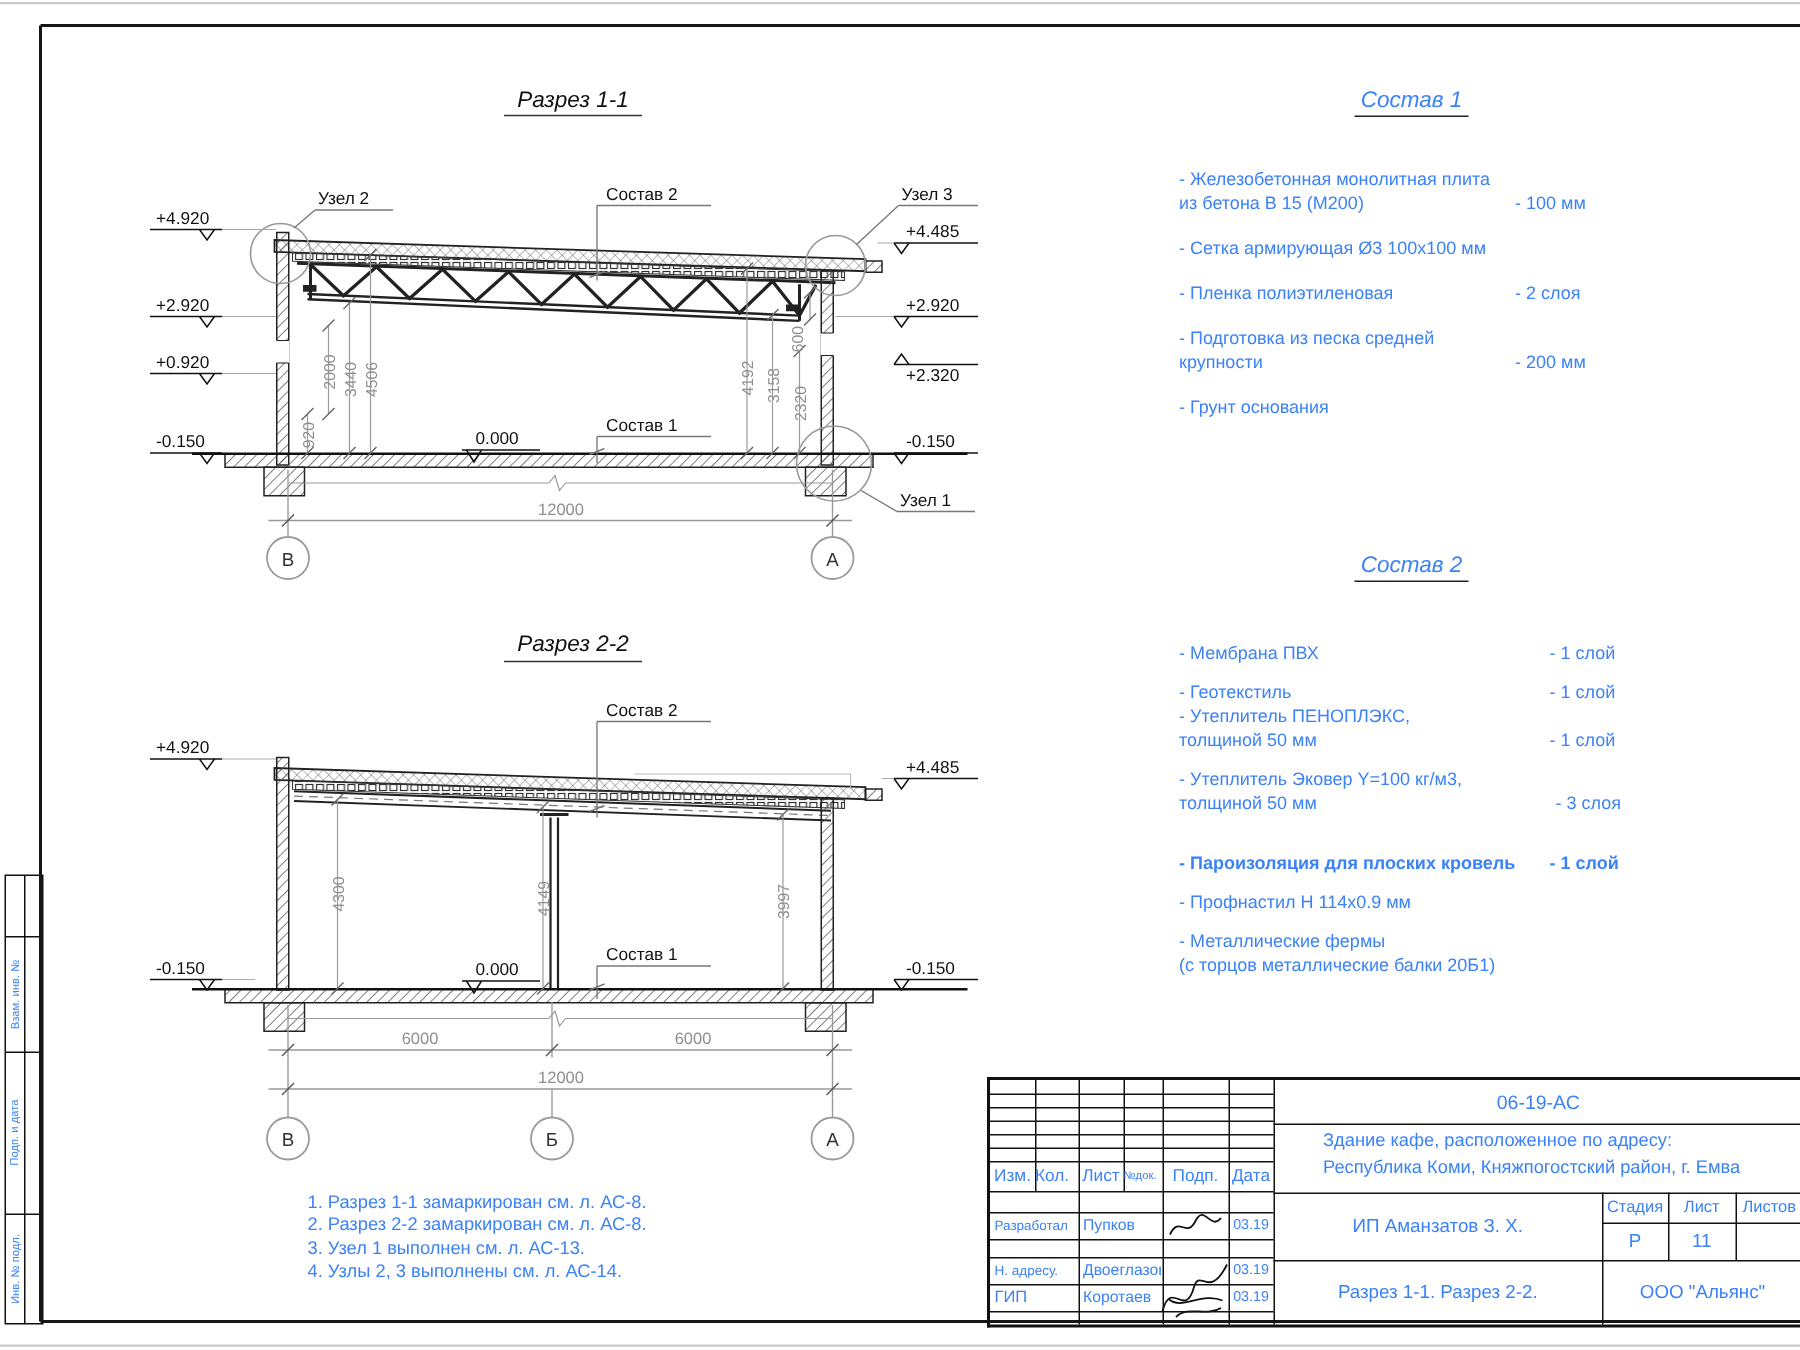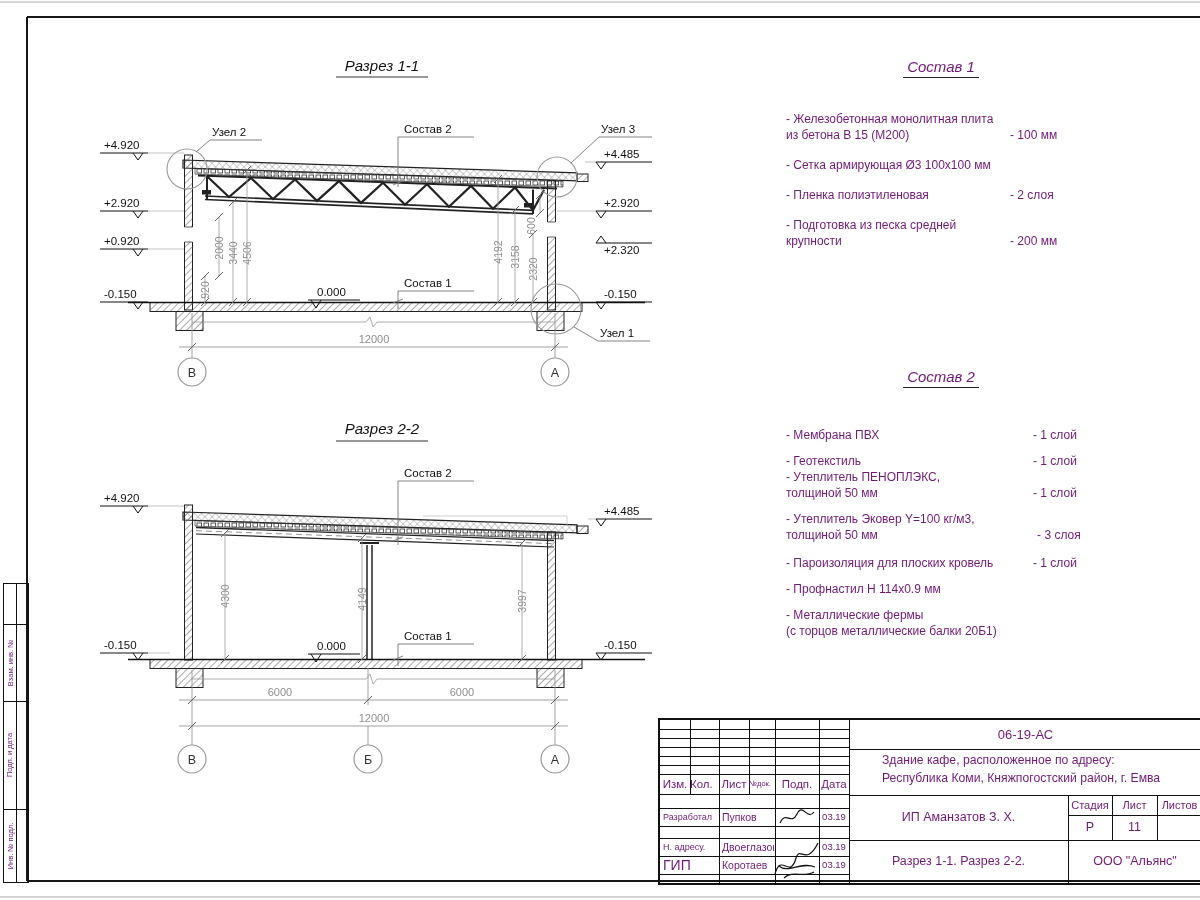--- a/index.html
+++ b/index.html
@@ -1,17 +1,17 @@
 <!DOCTYPE html>
 <html><head>
 <meta charset="utf-8">
 <style>
   html,body{margin:0;padding:0;background:#fff;}
   #page{position:relative;width:1200px;height:900px;background:#ffffff;overflow:hidden;
-        font-family:"Liberation Sans",sans-serif;color:#701a75;}
+        font-family:"Liberation Sans",sans-serif;color:#3b82f6;}
   .abs{position:absolute;}
   svg text{font-family:"Liberation Sans",sans-serif;}
 
   
   .sostav{position:absolute;width:310px;}
   .sostav-title{font-size:15px;font-style:italic;text-align:center;}
   .sostav-title span{border-bottom:1px solid #222;padding:0 4px 2px 4px;}
   .sostav-items{margin-top:0;}
   .s-item{display:flex;align-items:flex-end;font-size:12px;line-height:16px;}
   .s-item .nm{white-space:pre-line;}
@@ -370,20 +370,24 @@
     </div>
     <div class="s-item" style="margin-bottom:14px;">
       <div class="nm" style="width:224px;">- Пленка полиэтиленовая</div>
       <div class="vl2" style="width:68px;">-  2 слоя</div>
     </div>
     <div class="s-item" style="margin-bottom:14px;">
       <div class="nm" style="width:224px;">- Подготовка из песка средней
 крупности</div>
       <div class="vl2" style="width:68px;">- 200 мм</div>
     </div>
+    <div class="s-item">
+      <div class="nm" style="width:224px;">- Грунт основания</div>
+      <div class="vl2" style="width:68px;"></div>
+    </div>
   </div>
 </div>
 
 <div class="sostav" style="left:786px;top:368px;">
   <div class="sostav-title">
     <span>Состав 2</span>
   </div>
   <div class="sostav-items" style="margin-top:42px;">
     <div class="s-item" style="margin-bottom:10px;">
       <div class="nm" style="width:247px;">- Мембрана ПВХ</div>
@@ -391,41 +395,47 @@
     </div>
     <div class="s-item" style="">
       <div class="nm" style="width:247px;">- Геотекстиль</div>
       <div class="vl2" style="width:63px;">- 1 слой</div>
     </div>
     <div class="s-item" style="margin-bottom:10px;">
       <div class="nm" style="width:247px;">- Утеплитель ПЕНОПЛЭКС,
 толщиной 50 мм</div>
       <div class="vl2" style="width:63px;">- 1 слой</div>
     </div>
-    <div class="s-item" style="margin-bottom:12px;gap:20px;">
+    <div class="s-item" style="margin-bottom:24px;gap:20px;">
       <div class="nm" style="width:247px;">- Утеплитель Эковер Y=100 кг/м3,
 толщиной 50 мм</div>
       <div class="vl2" style="width:63px;">- 3 слоя</div>
     </div>
-    <div class="s-item" style="margin-bottom:10px;">
+    <div class="s-item" style="margin-bottom:10px;font-weight:bold;">
       <div class="nm" style="width:247px;">- Пароизоляция для плоских кровель</div>
       <div class="vl2" style="width:63px;">- 1 слой</div>
     </div>
     <div class="s-item" style="margin-bottom:10px;">
       <div class="nm" style="width:247px;">- Профнастил Н 114x0.9 мм</div>
       <div class="vl2" style="width:63px;"></div>
     </div>
     <div class="s-item">
       <div class="nm" style="width:247px;">- Металлические фермы
 (с торцов металлические балки 20Б1)</div>
       <div class="vl2" style="width:63px;"></div>
     </div>
   </div>
 </div>
 
+<div id="notes">
+  <div>1. Разрез 1-1 замаркирован см. л. АС-8.</div>
+  <div>2. Разрез 2-2 замаркирован см. л. АС-8.</div>
+  <div>3. Узел 1 выполнен см. л. АС-13.</div>
+  <div>4. Узлы 2, 3 выполнены см. л. АС-14.</div>
+</div>
 
 <div id="titleblock">
 
   <div class="vl" style="left:189px;top:0;height:163px;"></div>
   <div class="vl" style="left:408px;top:75px;height:88px;"></div>
   <div class="vl" style="left:452px;top:75px;height:45px;"></div>
   <div class="vl" style="left:497px;top:75px;height:45px;"></div>
   <div class="hl" style="left:189px;top:29px;width:353px;"></div>
   <div class="hl" style="left:189px;top:75px;width:353px;"></div>
   <div class="hl" style="left:408px;top:95px;width:134px;"></div>
@@ -454,21 +464,21 @@
   <div class="tbt" style="left:89px;top:54px;width:26px;height:20px;line-height:20px;text-align:left;font-size:7.5px;">№док.</div>
   <div class="tbt" style="left:115px;top:54px;width:44px;height:20px;line-height:20px;text-align:center;font-size:11.5px;">Подп.</div>
   <div class="tbt" style="left:159px;top:54px;width:30px;height:20px;line-height:20px;text-align:center;font-size:11.5px;">Дата</div>
 
   <div class="tbt" style="left:3px;top:88px;width:55px;height:18px;line-height:18px;font-size:9px;">Разработал</div>
   <div class="tbt" style="left:62px;top:88px;width:52px;height:18px;line-height:18px;font-size:10.5px;">Пупков</div>
   <div class="tbt" style="left:159px;top:88px;width:30px;height:18px;line-height:18px;text-align:center;font-size:9.5px;">03.19</div>
   <div class="tbt" style="left:3px;top:118px;width:55px;height:18px;line-height:18px;font-size:9px;">Н. адресу.</div>
   <div class="tbt" style="left:62px;top:118px;width:52px;height:18px;line-height:18px;font-size:10.5px;">Двоеглазов</div>
   <div class="tbt" style="left:159px;top:118px;width:30px;height:18px;line-height:18px;text-align:center;font-size:9.5px;">03.19</div>
-  <div class="tbt" style="left:3px;top:136px;width:55px;height:18px;line-height:18px;font-size:14px;">ГИП</div>
+  <div class="tbt" style="left:3px;top:136px;width:55px;height:18px;line-height:18px;font-size:11px;">ГИП</div>
   <div class="tbt" style="left:62px;top:136px;width:52px;height:18px;line-height:18px;font-size:10.5px;">Коротаев</div>
   <div class="tbt" style="left:159px;top:136px;width:30px;height:18px;line-height:18px;text-align:center;font-size:9.5px;">03.19</div>
 
   <svg class="abs" style="left:117px;top:86px;" width="40" height="22">
     <path d="M3,17 C9,4 14,20 20,8 S30,15 37,6" stroke="#111" stroke-width="1.2" fill="none"></path>
   </svg>
   <svg class="abs" style="left:110px;top:116px;" width="52" height="46">
     <path d="M5,38 C11,16 20,44 26,22 C30,9 36,31 48,7 M9,30 C18,38 31,25 45,31 M14,42 C22,34 34,42 44,36" stroke="#111" stroke-width="1.2" fill="none"></path>
   </svg>
 

